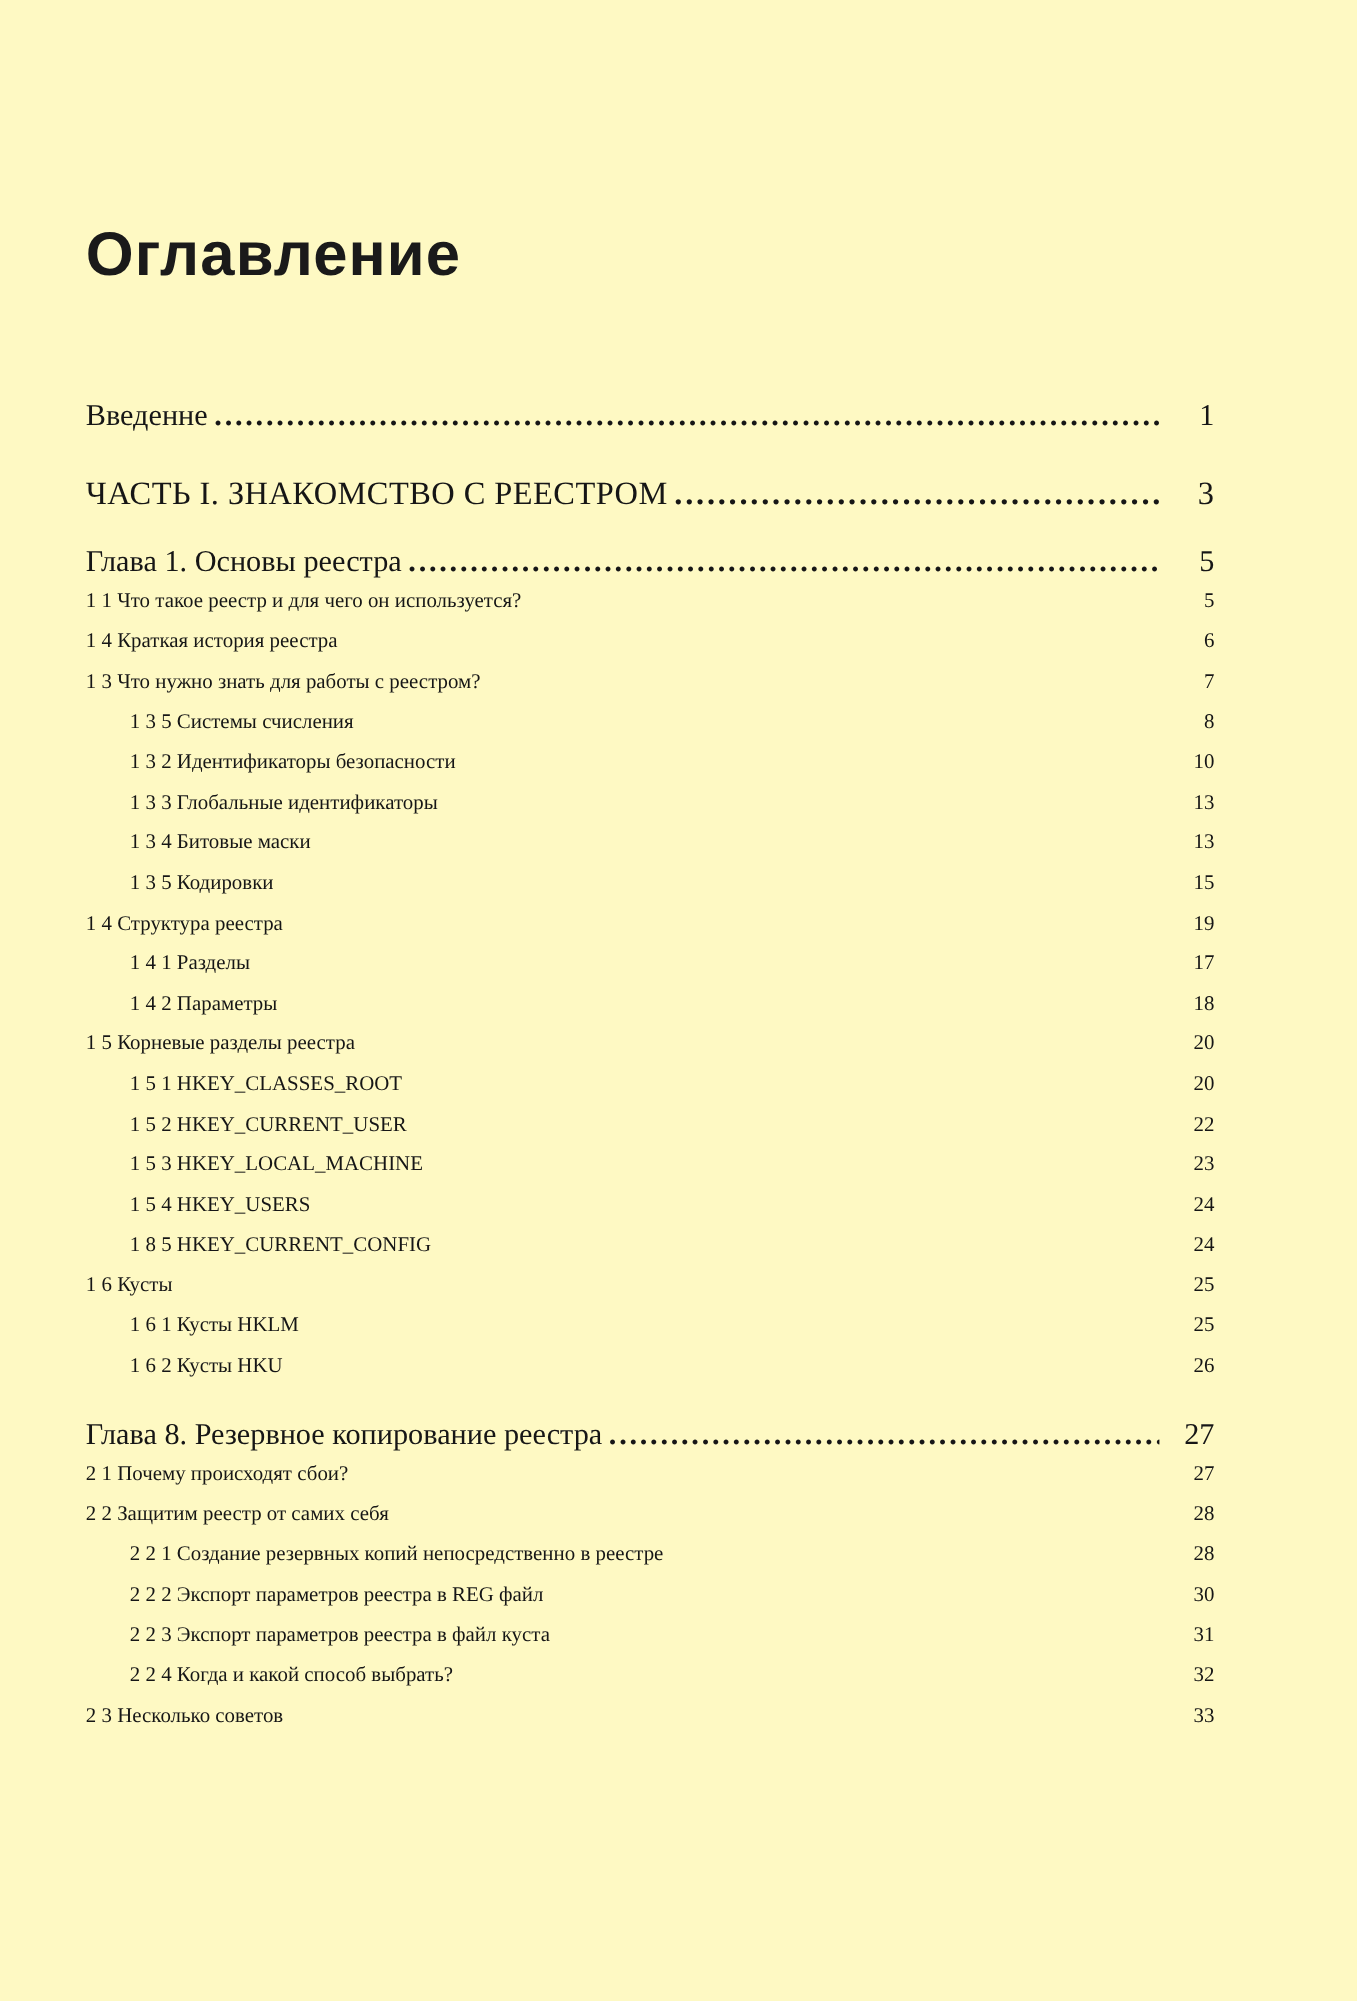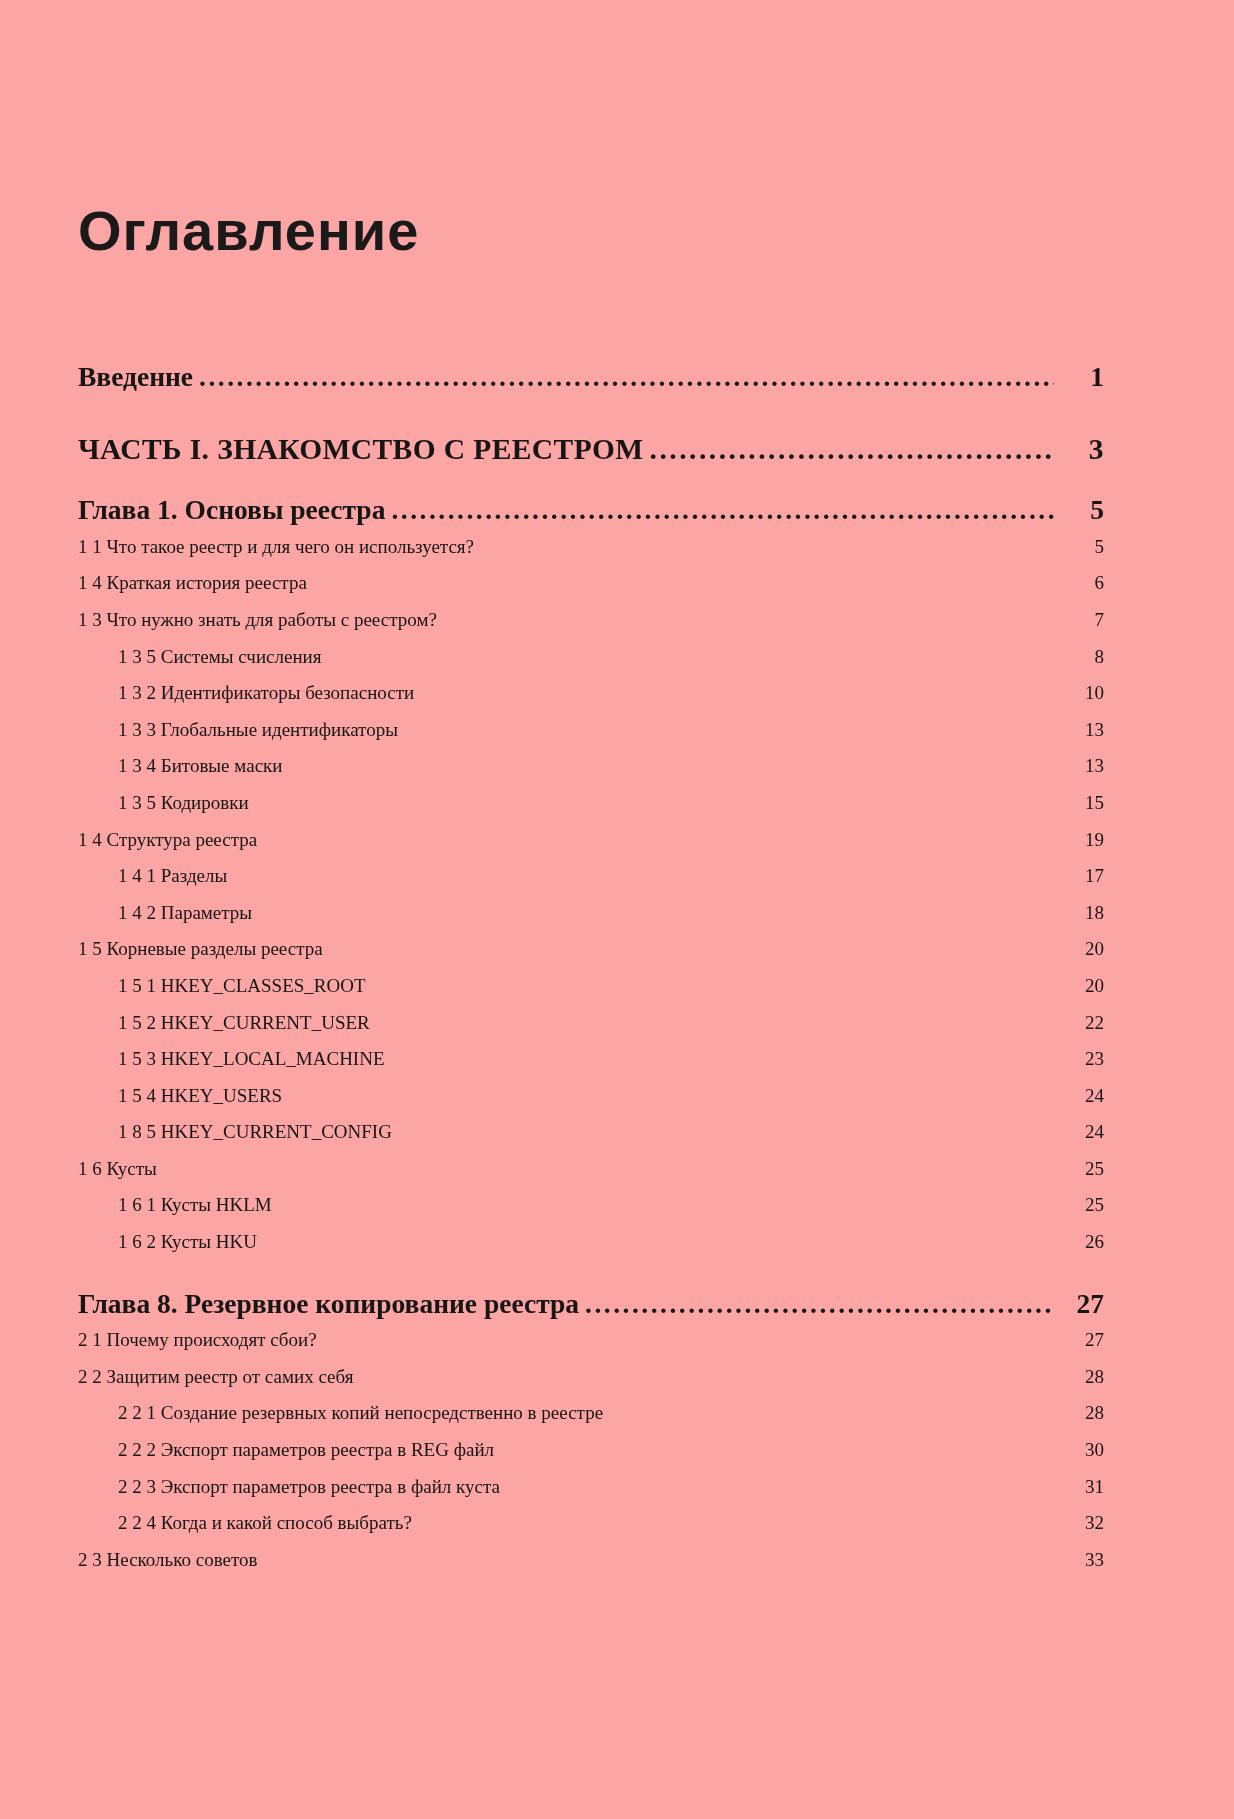--- a/index.html
+++ b/index.html
@@ -7,21 +7,21 @@
   html, body {
     background: #e8e8e8;
     font-family: "Liberation Serif", serif;
   }
 
   .page {
     position: relative;
     width: 1234px;
     height: 1819px;
     margin: 0 auto;
-    background: #fca5a5;
+    background: #fef9c3;
     color: #151515;
     overflow: hidden;
   }
 
   .content {
     padding: 198px 130px 0 78px; 
   }
 
   .doc-title {
     font-family: "Liberation Sans", sans-serif;
@@ -53,21 +53,21 @@
   }
 
   .row .page-num {
     white-space: nowrap;
     text-align: right;
     min-width: 44px;
   }
 
   
   .row.intro, .row.part, .row.chapter {
-    font-weight: 700;
+    font-weight: 400;
     margin-top: 25px;
     font-size: 27.5px;
   }
 
   .row.part {
     font-size: 29.5px;
     letter-spacing: 0.4px;
     margin-top: 35px;
   }
 

